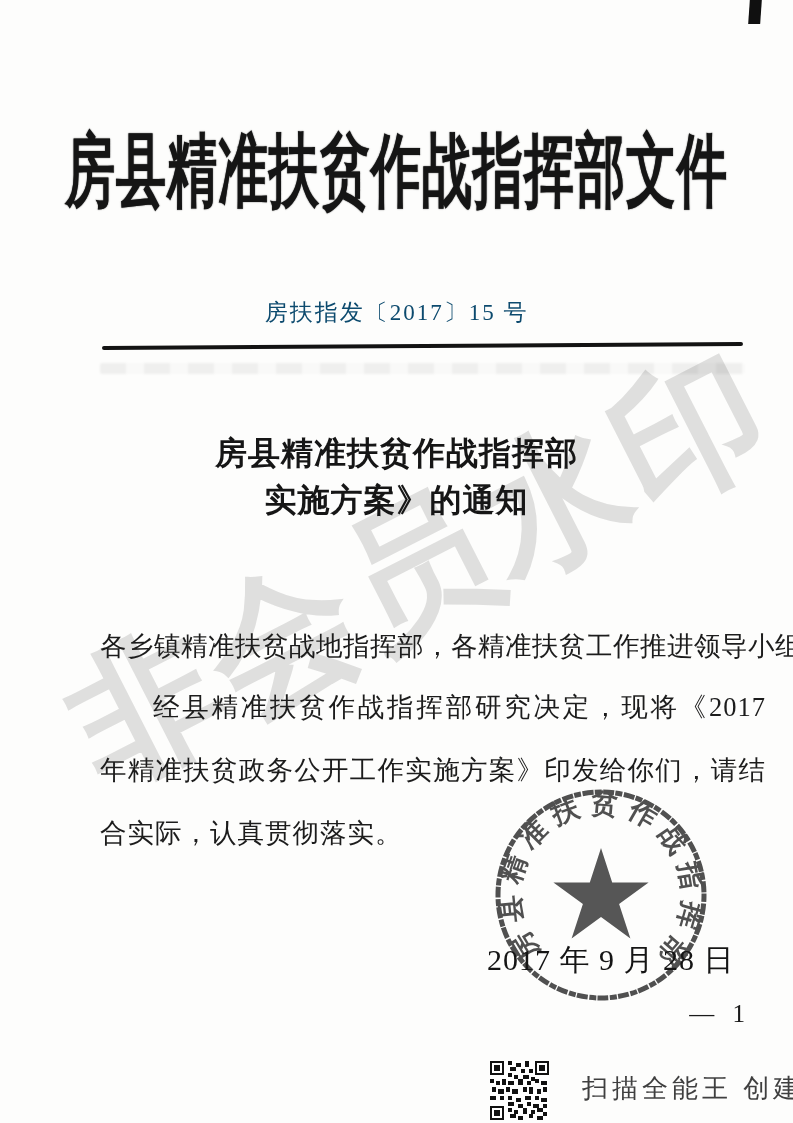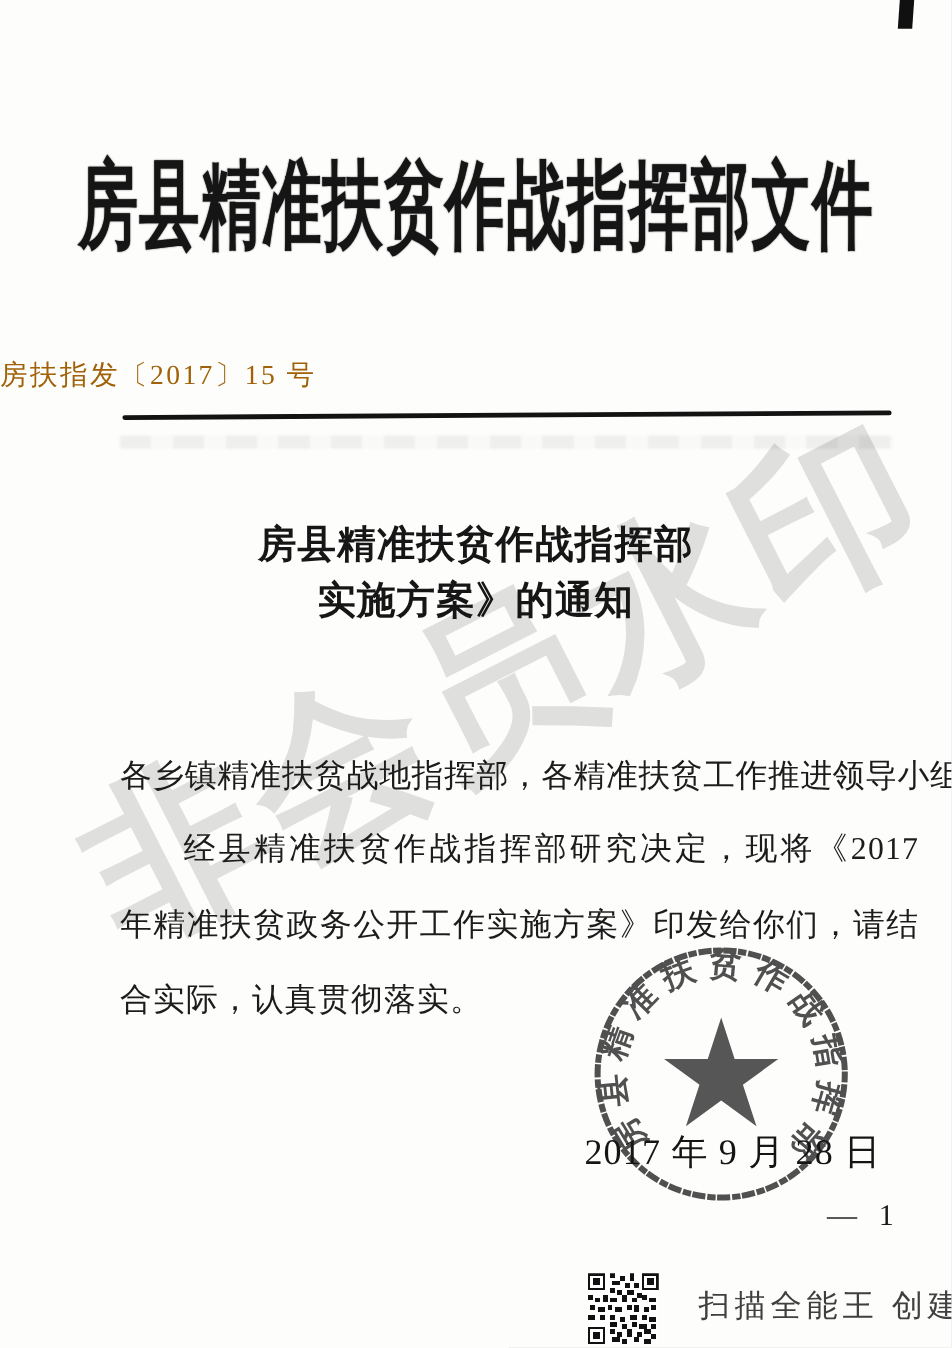--- a/index.html
+++ b/index.html
@@ -23,21 +23,21 @@
     text-align:center;
     font-size:50px;font-weight:900;
     letter-spacing:1px;
     transform:scaleY(1.6);transform-origin:50% 0;
     color:#151515;
     text-shadow:0 0 1px #222;
     white-space:nowrap;
   }
   .doc-number{
     position:absolute;left:0;right:0;top:297px;
-    text-align:left;font-size:23px;letter-spacing:2px;color:#a16207;
+    text-align:center;font-size:23px;letter-spacing:2px;color:#0c4a6e;
   }
   .rule-line{
     position:absolute;left:102px;top:344px;width:641px;height:4px;
     background:#131313;transform:rotate(-0.35deg);border-radius:2px;
   }
   .scan-artifact{
     position:absolute;left:100px;top:363px;width:645px;height:11px;
     background:repeating-linear-gradient(90deg,rgba(0,0,0,0.055) 0 26px,rgba(0,0,0,0.015) 26px 44px);
     filter:blur(1px);border-radius:2px;
   }

